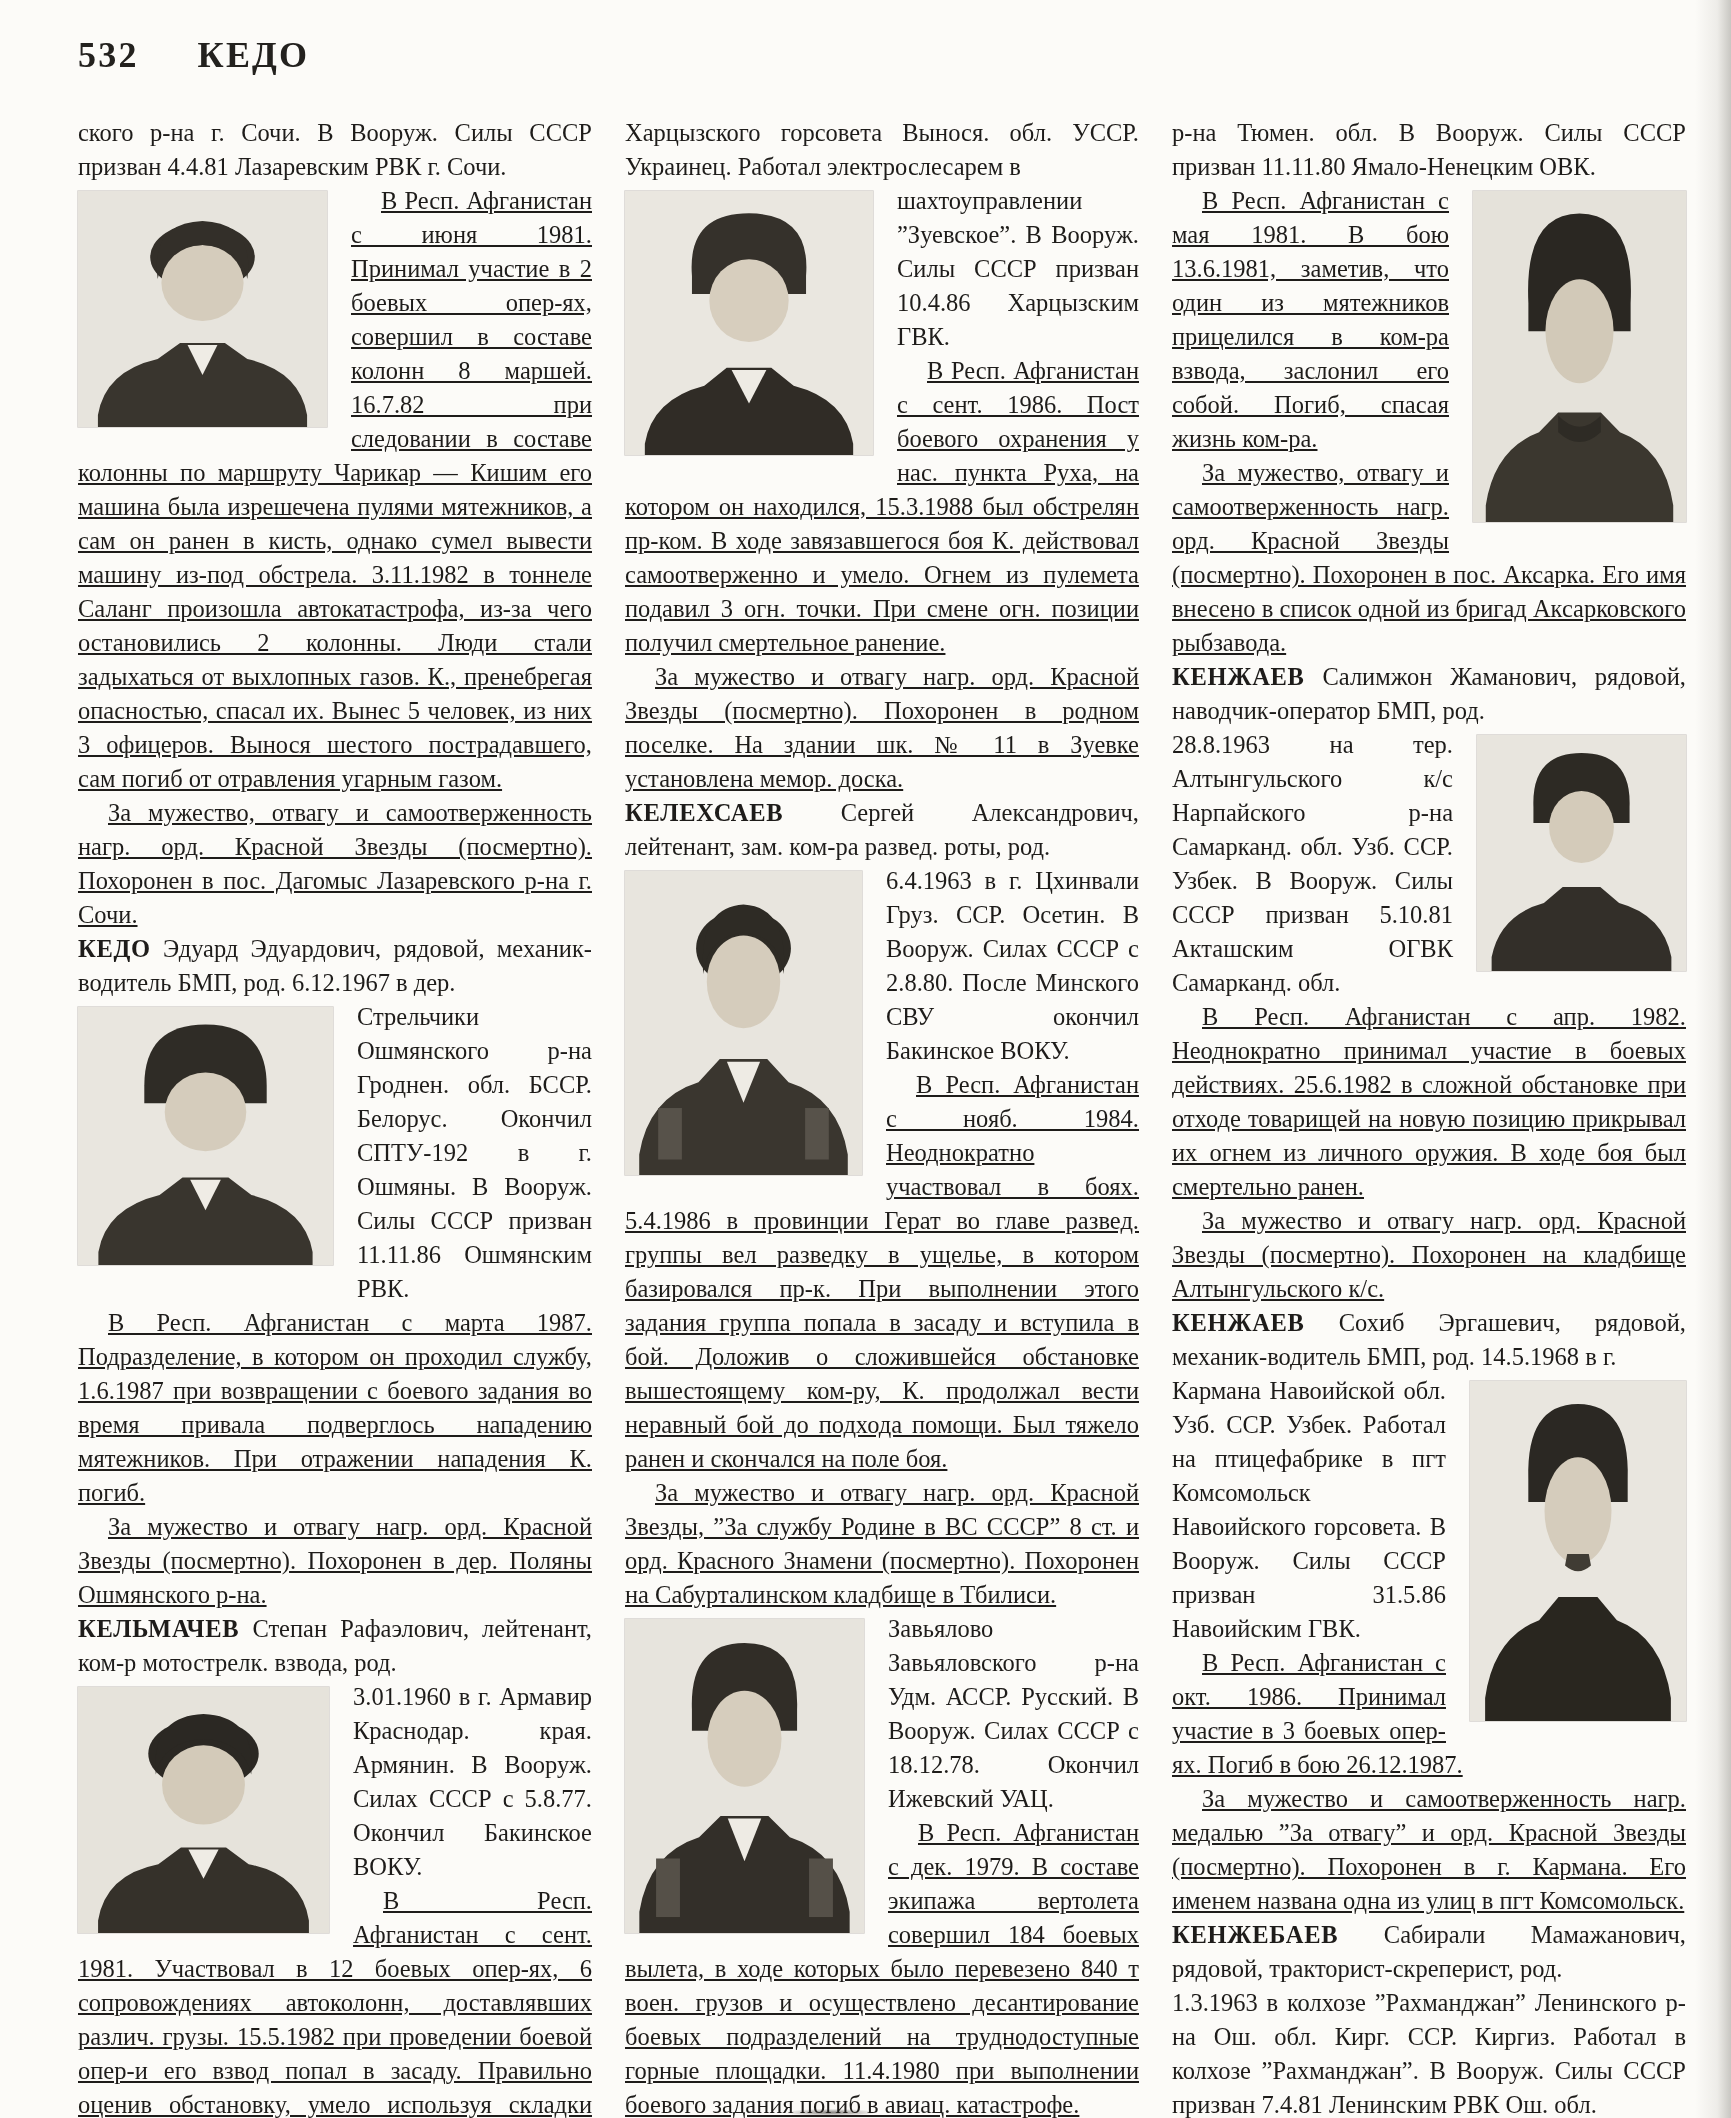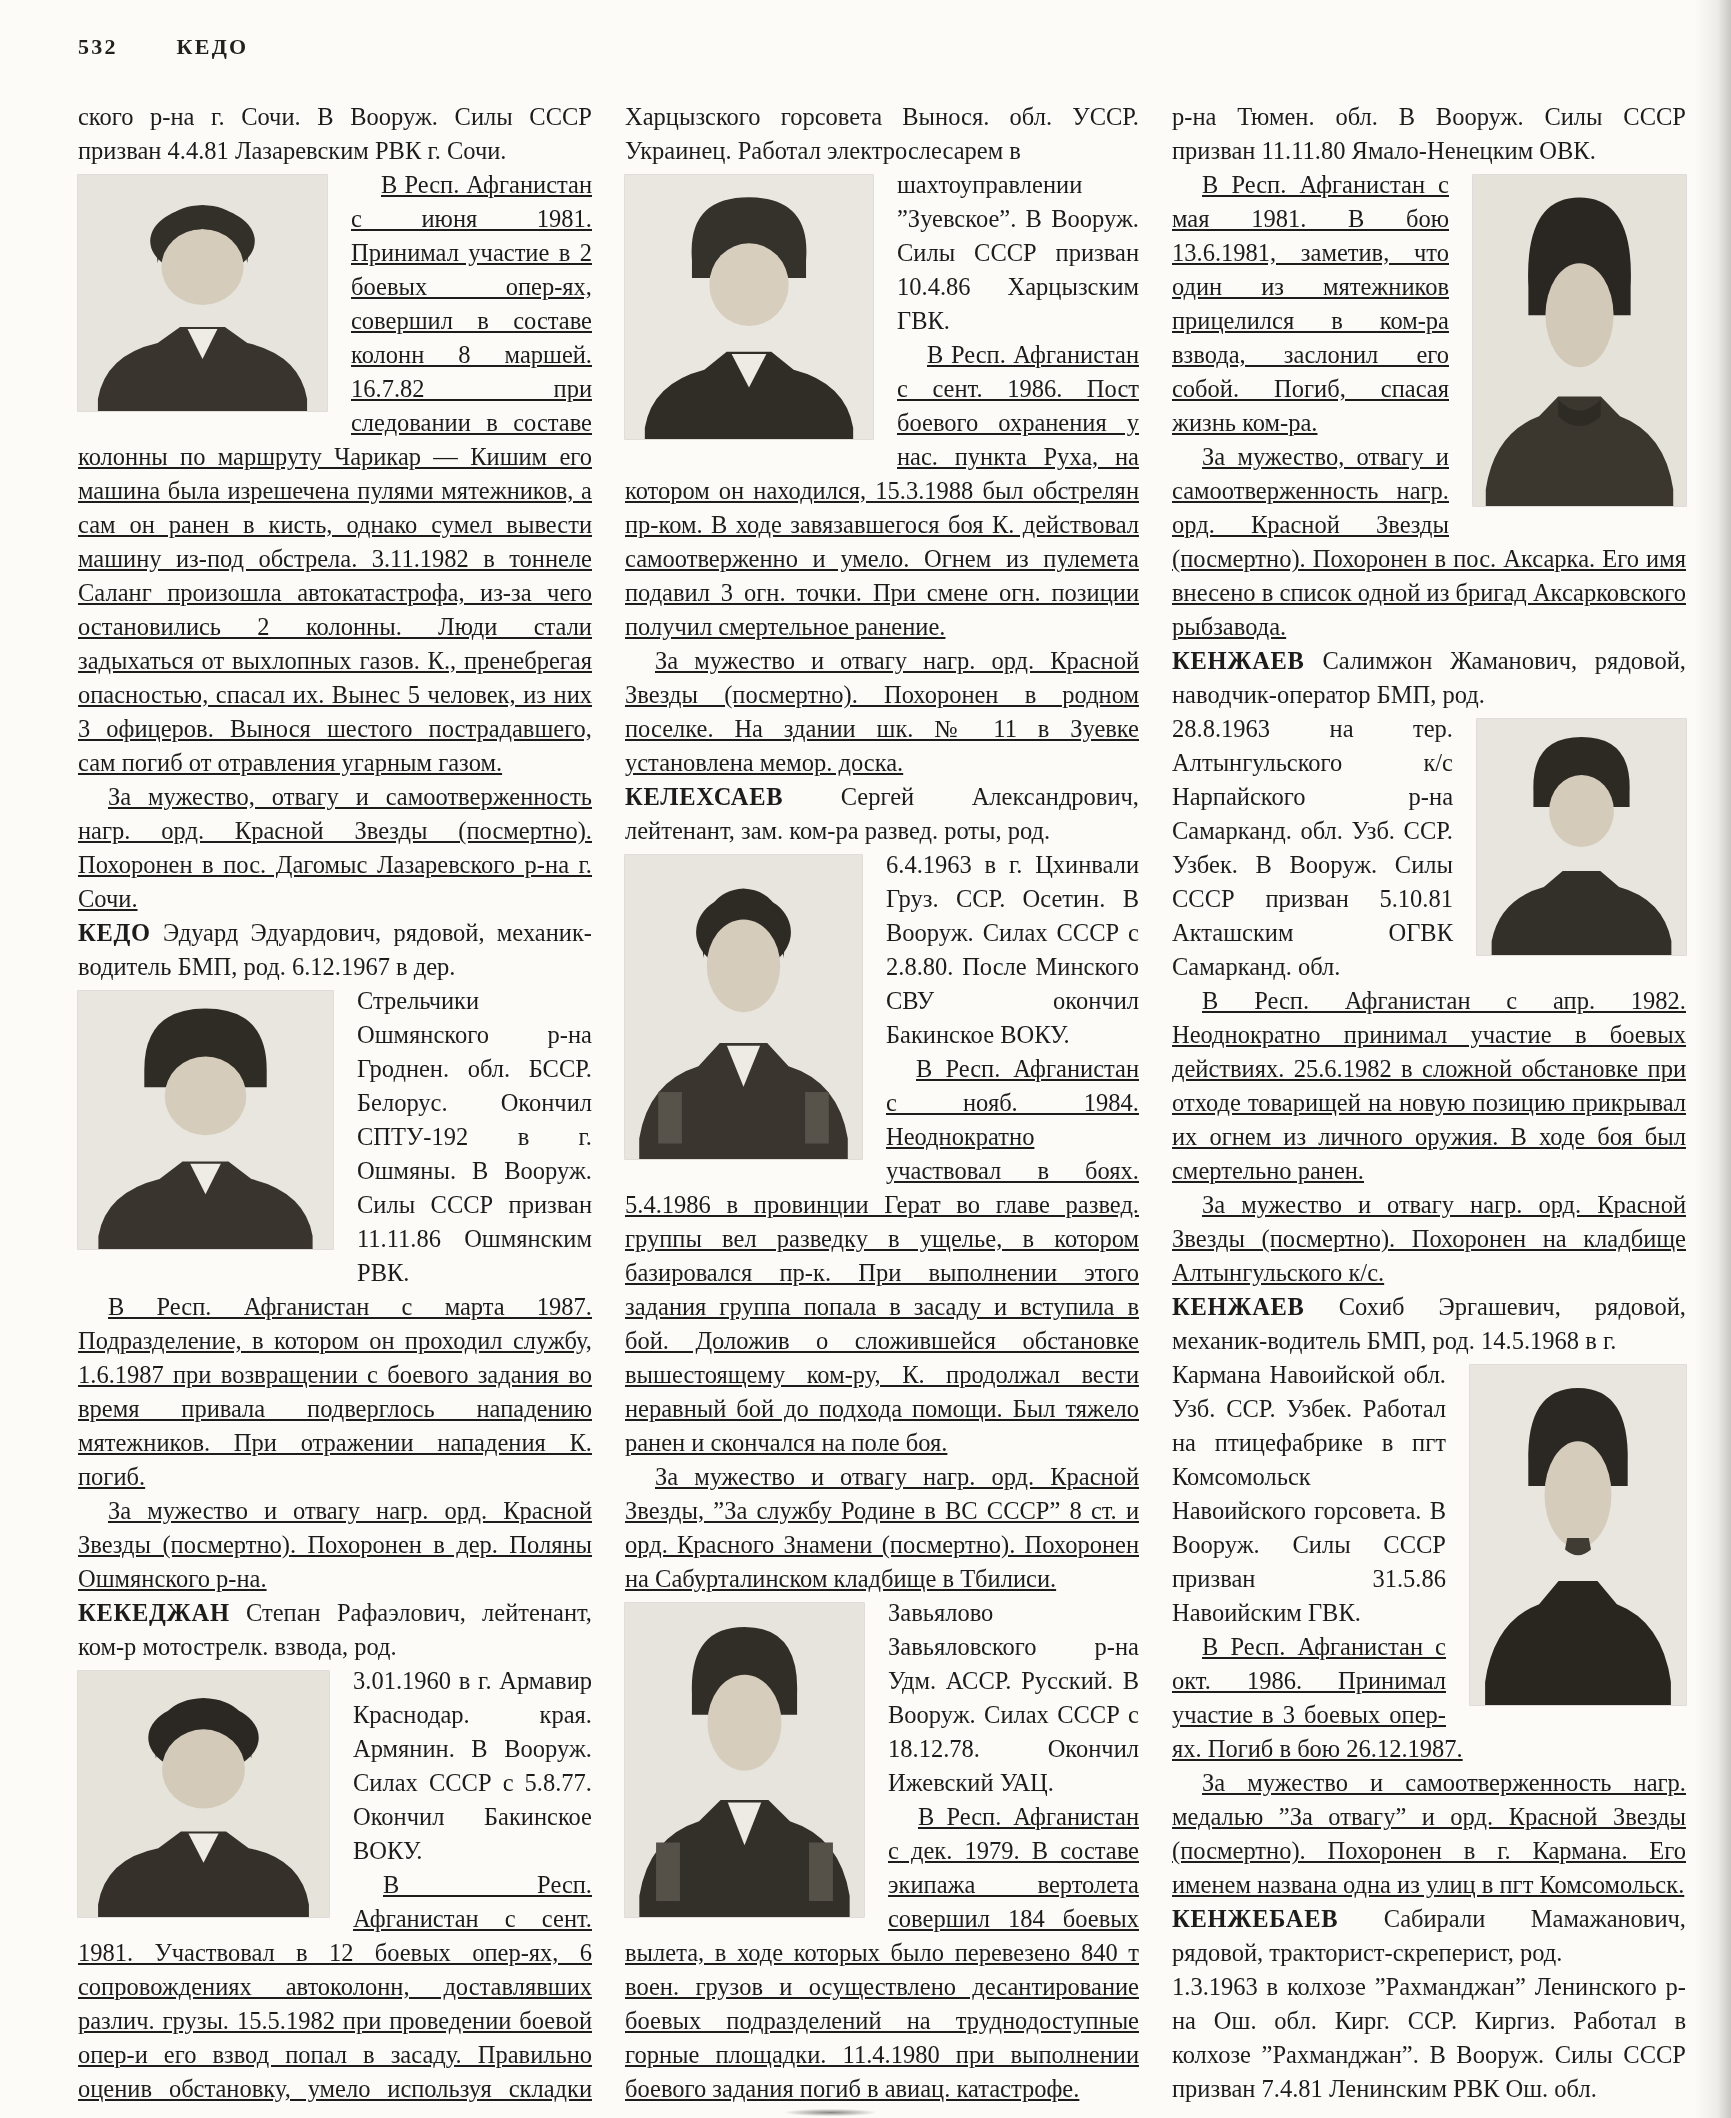--- a/index.html
+++ b/index.html
@@ -6,21 +6,21 @@
   body {
     width:1732px; height:2119px;
     background:#fcfbf8;
     font-family:"Liberation Serif","DejaVu Serif",serif;
     color:#1e1c1a;
     position:relative;
     overflow:hidden;
   }
   .page { position:absolute; left:78px; top:34px; width:1610px; }
   .pg-header { display:flex; align-items:baseline; gap:59px;
-    font-weight:bold; font-size:22px; letter-spacing:2.2px; color:#23211e; }
+    font-weight:bold; font-size:36px; letter-spacing:2.2px; color:#23211e; }
   .columns { display:flex; gap:33px; margin-top:40px; }
   .col { width:514px; font-size:24.5px; line-height:34px; text-align:justify; }
   p { margin:0; }
   .p-ind { text-indent:30px;text-decoration:underline; }
   .p-cont { text-indent:0; }
   .surname { font-weight:bold; letter-spacing:0.7px; }
   .entry + .entry { }
   .entry::after { content:""; display:block; clear:both; }
   .photo {
     float:left; margin:7.4px 24px 9px 0;
@@ -79,21 +79,21 @@
               <path d="M8 118 L8 112 Q11 92 32 86 L41 78 L59 78 L68 86 Q89 92 92 112 L92 118 Z" fill="#39352e"></path>
               <path d="M44 79 L50 93 L56 79 Z" fill="#efece5"></path>
             </svg>
         </div>
         <p class="p-cont">Стрельчики Ошмянского р-на Гроднен. обл. БССР. Белорус. Окончил СПТУ-192 в г. Ошмяны. В Вооруж. Силы СССР призван 11.11.86 Ошмянским РВК.</p>
         <p class="p-ind">В Респ. Афганистан с марта 1987. Подразделение, в котором он проходил службу, 1.6.1987 при возвращении с боевого задания во время привала подверглось нападению мятежников. При отражении нападения К. погиб.</p>
         <p class="p-ind">За мужество и отвагу нагр. орд. Красной Звезды (посмертно). Похоронен в дер. Поляны Ошмянского р-на.</p>
       </div>
 
       <div class="entry">
-        <p class="p-cont"><span class="surname">КЕКЕДЖАН</span><span> Степан Рафаэлович, лейтенант, ком-р мотострелк. взвода, род.</span></p>
+        <p class="p-cont"><span class="surname">КЕЛЬМАЧЕВ</span><span> Степан Рафаэлович, лейтенант, ком-р мотострелк. взвода, род.</span></p>
         <div class="photo" style="width:251px;height:246px">
           <svg viewBox="0 0 100 118" preserveAspectRatio="none">
               <rect width="100" height="118" fill="#e6e3db"></rect>
               <ellipse cx="50" cy="32" rx="22" ry="17" fill="#2b2823"></ellipse>
               <ellipse cx="50" cy="47" rx="16.5" ry="19" fill="#d3cab9"></ellipse>
               <path d="M31 42 Q29 14 50 13 Q71 14 69 42 Q66 26 50 25 Q34 26 31 42 Z" fill="#2b2823"></path>
               <path d="M8 118 L8 112 Q11 90 32 85 L41 77 L59 77 L68 85 Q89 90 92 112 L92 118 Z" fill="#35312a"></path>
               <path d="M44 78 L50 92 L56 78 Z" fill="#efece5"></path>
             </svg>
         </div>

